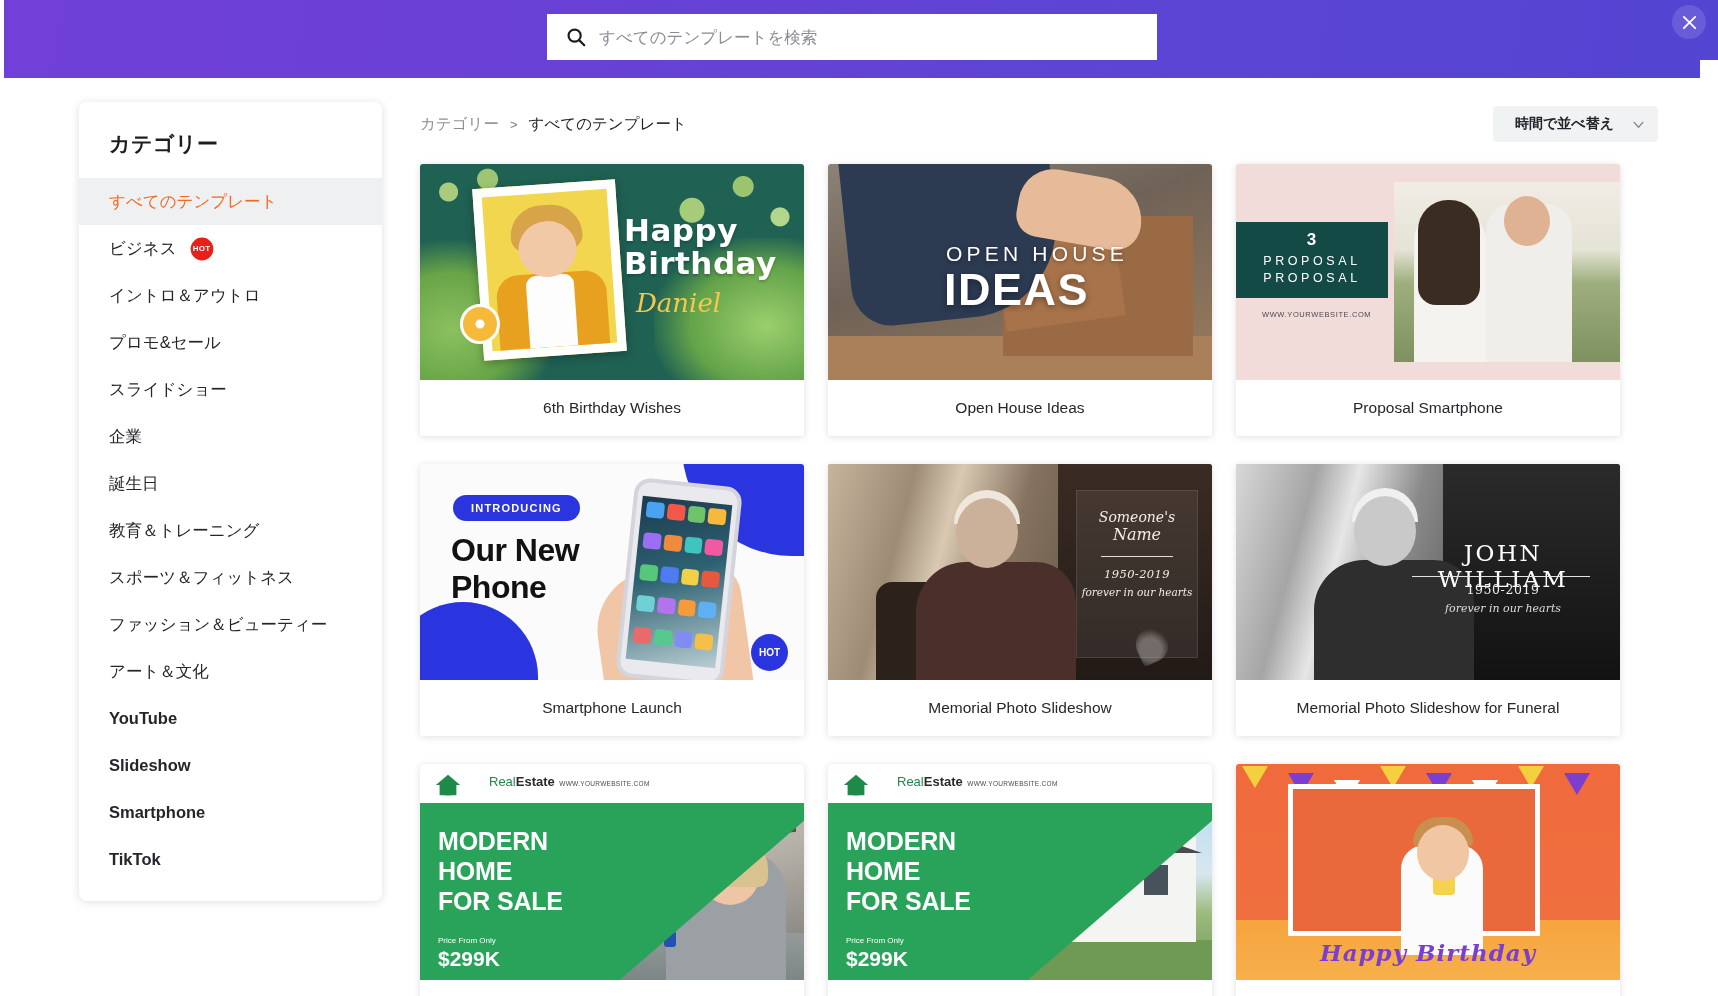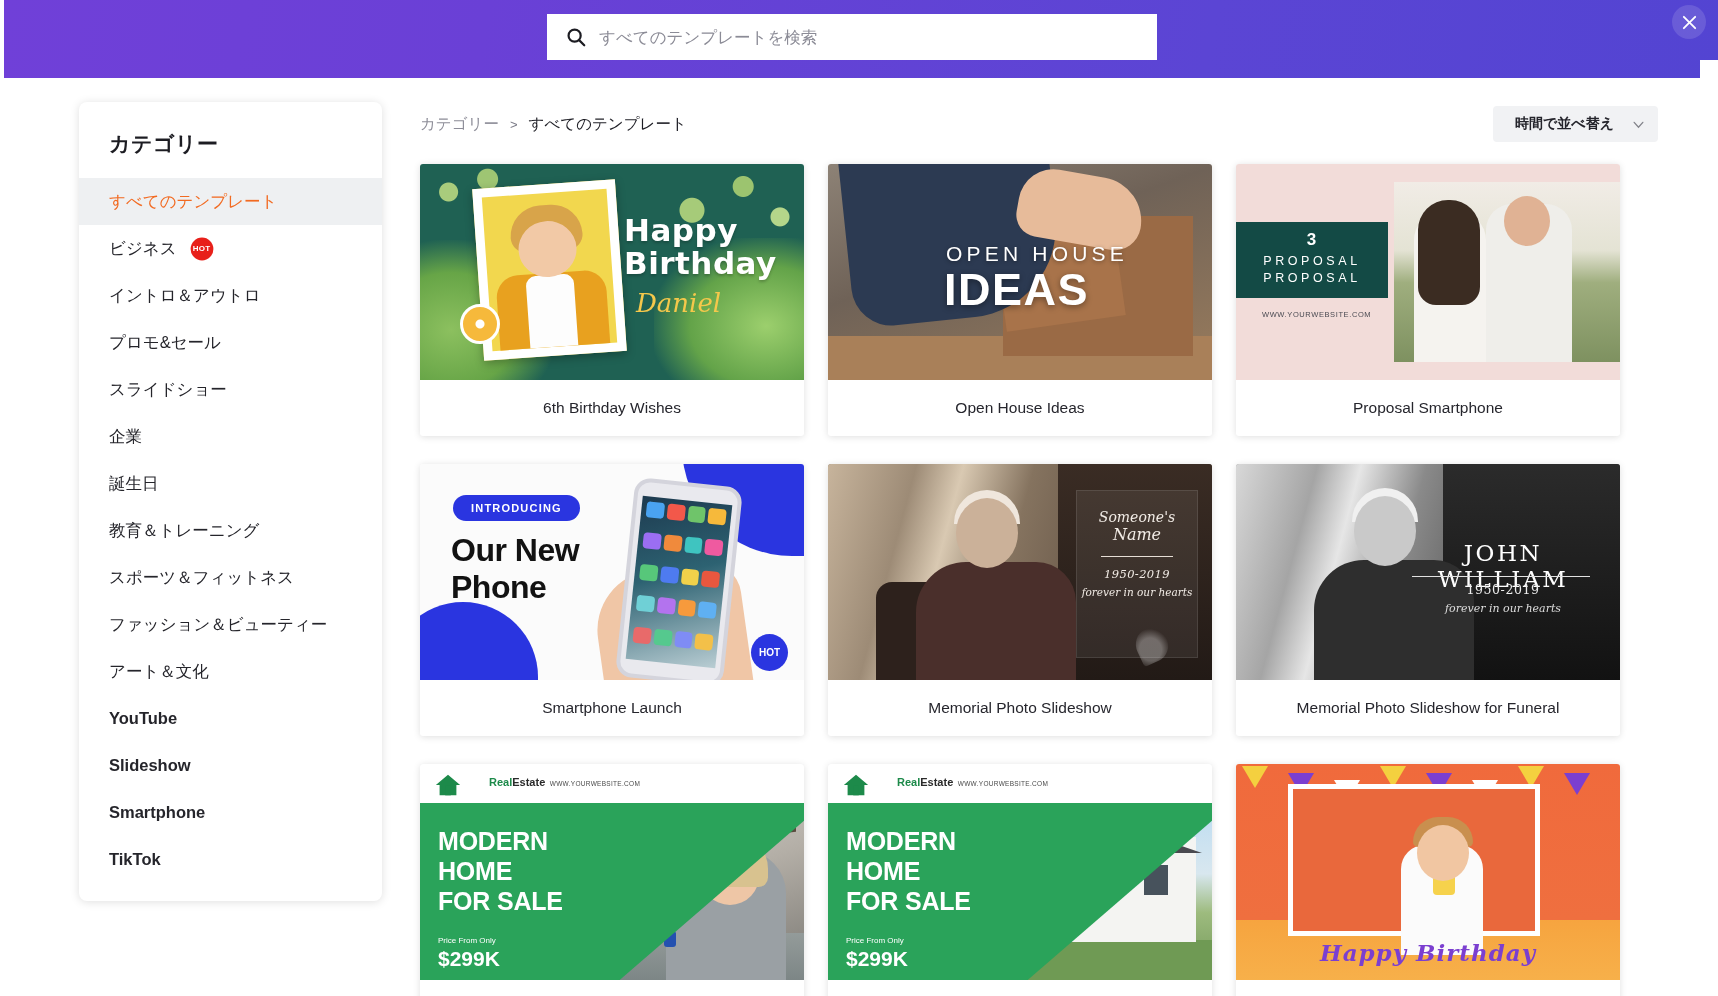--- a/index.html
+++ b/index.html
@@ -282,21 +282,21 @@
   .t6 .yr { position: absolute; right: 12px; top: 118px; width: 210px; text-align: center;
     color: #ededed; font-family: "DejaVu Serif", serif; font-size: 12.5px; letter-spacing: .6px; }
   .t6 .fv { position: absolute; right: 12px; top: 138px; width: 210px; text-align: center;
     color: #dedede; font-family: "DejaVu Serif", serif; font-style: italic; font-size: 11px; }
 
   
   .re { background: #e8eaec; }
   .re .topwhite { position: absolute; left: 0; top: 0; width: 100%; height: 39px; background: #fff; }
   .re .logo { position: absolute; left: 14px; top: 8px; display: flex; align-items: flex-start; gap: 7px; }
   .re .logo .roof { width: 28px; height: 25px; }
-  .re .logo .txt .t { font-size: 11px; font-weight: bold; color: #1d8a4a; line-height: 14px; padding-left: 20px; }
+  .re .logo .txt .t { font-size: 13px; font-weight: normal; color: #1d8a4a; line-height: 14px; padding-left: 20px; }
   .re .logo .txt .t b { color: #2a2a2a; }
   .re .logo .txt .u { font-size: 6.5px; color: #4a4a4a; letter-spacing: .3px; margin-top: 1px; }
   .re .green {
     position: absolute; left: 0; top: 39px; width: 100%; height: 177px;
     background: #2aa35a;
     clip-path: polygon(0 0, 100% 0, 100% 10%, 52% 100%, 0 100%);
   }
   .re .pic { position: absolute; left: 0; top: 39px; width: 100%; height: 177px; z-index: 0; }
   .re .green { z-index: 2; }
   .re .hl {

